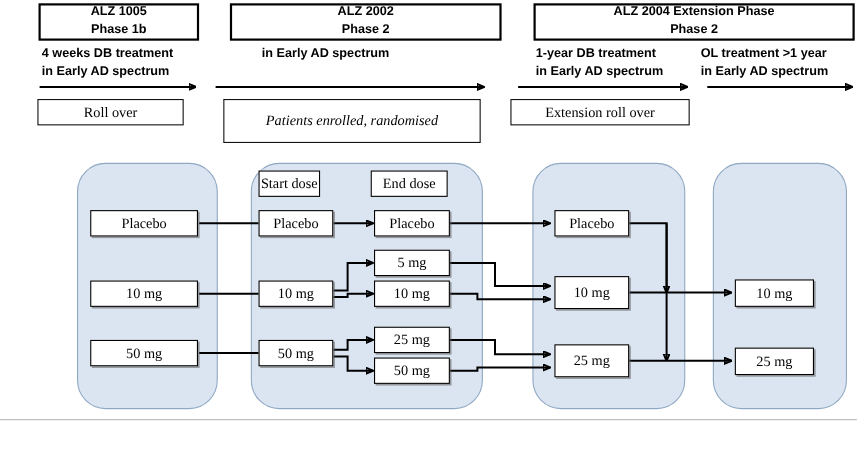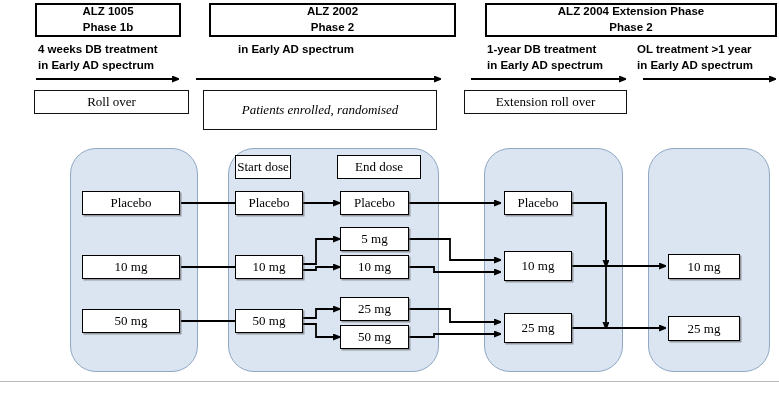--- a/index.html
+++ b/index.html
@@ -83,21 +83,21 @@
   <div class="caption" style="left:487px;top:42px;">
     <span>1-year DB treatment</span>
     <span>in Early AD spectrum</span>
   </div>
 
   <div class="caption" style="left:637px;top:42px;">
     <span>OL treatment &gt;1 year</span>
     <span>in Early AD spectrum</span>
   </div>
 
-  <div class="status-box" style="left:34px;top:90px;width:155px;height:24px;">
+  <div class="status-box" style="left:34px;top:90px;width:133px;height:24px;">
     <span>Roll over</span>
   </div>
   <div class="status-box" style="left:203px;top:90px;width:234px;height:40px;font-style:italic;">
     <span>Patients enrolled, randomised</span>
   </div>
   <div class="status-box" style="left:464px;top:90px;width:163px;height:24px;">
     <span>Extension roll over</span>
   </div>
 
   <div class="panel" style="left:70px;top:148px;width:128px;height:224px;"></div>
@@ -151,21 +151,21 @@
   <div class="dose-box" style="left:82px;top:255px;width:98px;height:24px;">
     <span>10 mg</span>
   </div>
   <div class="dose-box" style="left:82px;top:309px;width:98px;height:24px;">
     <span>50 mg</span>
   </div>
 
   <div class="hdr-box" style="left:235px;top:155px;width:56px;height:24px;">
     <span>Start dose</span>
   </div>
-  <div class="hdr-box" style="left:337px;top:155px;width:84px;height:24px;">
+  <div class="hdr-box" style="left:337px;top:155px;width:70px;height:24px;">
     <span>End dose</span>
   </div>
 
   <div class="dose-box" style="left:235px;top:191px;width:68px;height:24px;">
     <span>Placebo</span>
   </div>
   <div class="dose-box" style="left:235px;top:255px;width:68px;height:24px;">
     <span>10 mg</span>
   </div>
   <div class="dose-box" style="left:235px;top:309px;width:68px;height:24px;">

